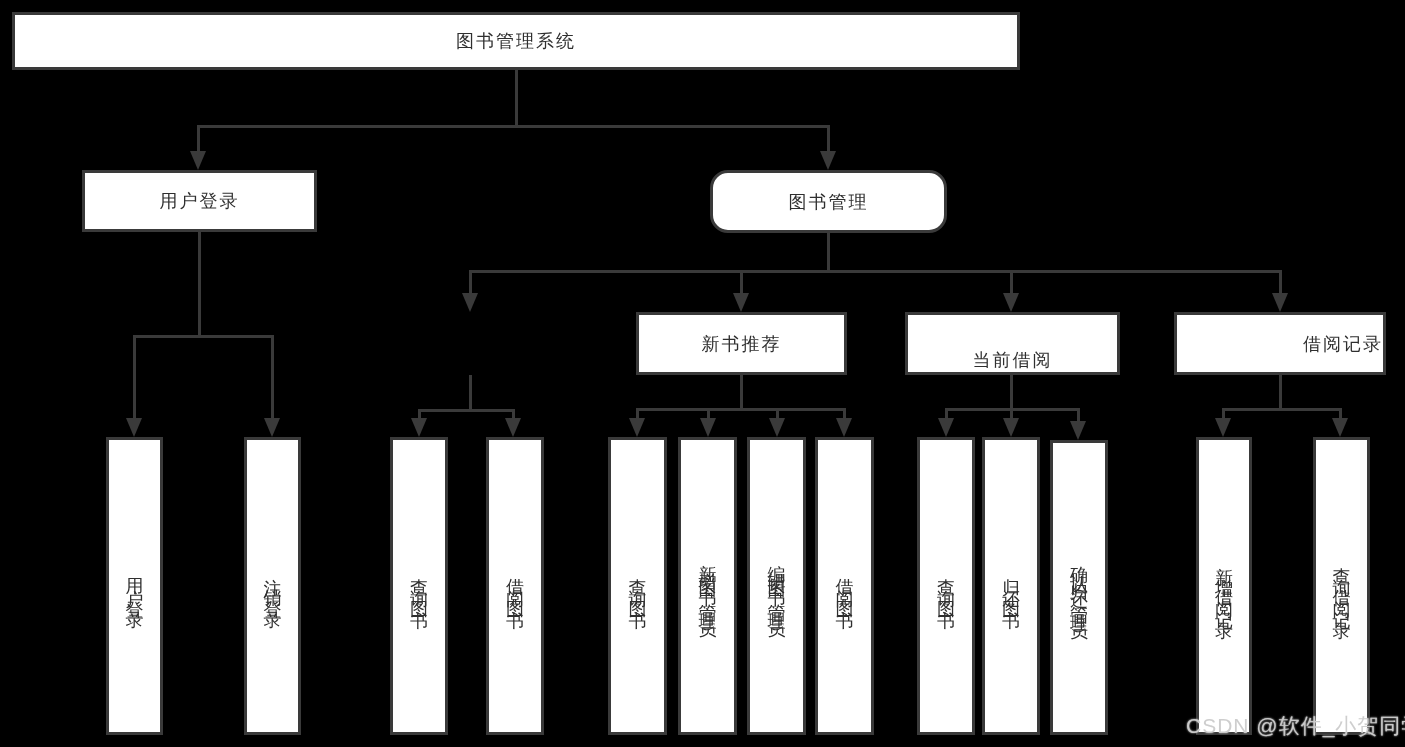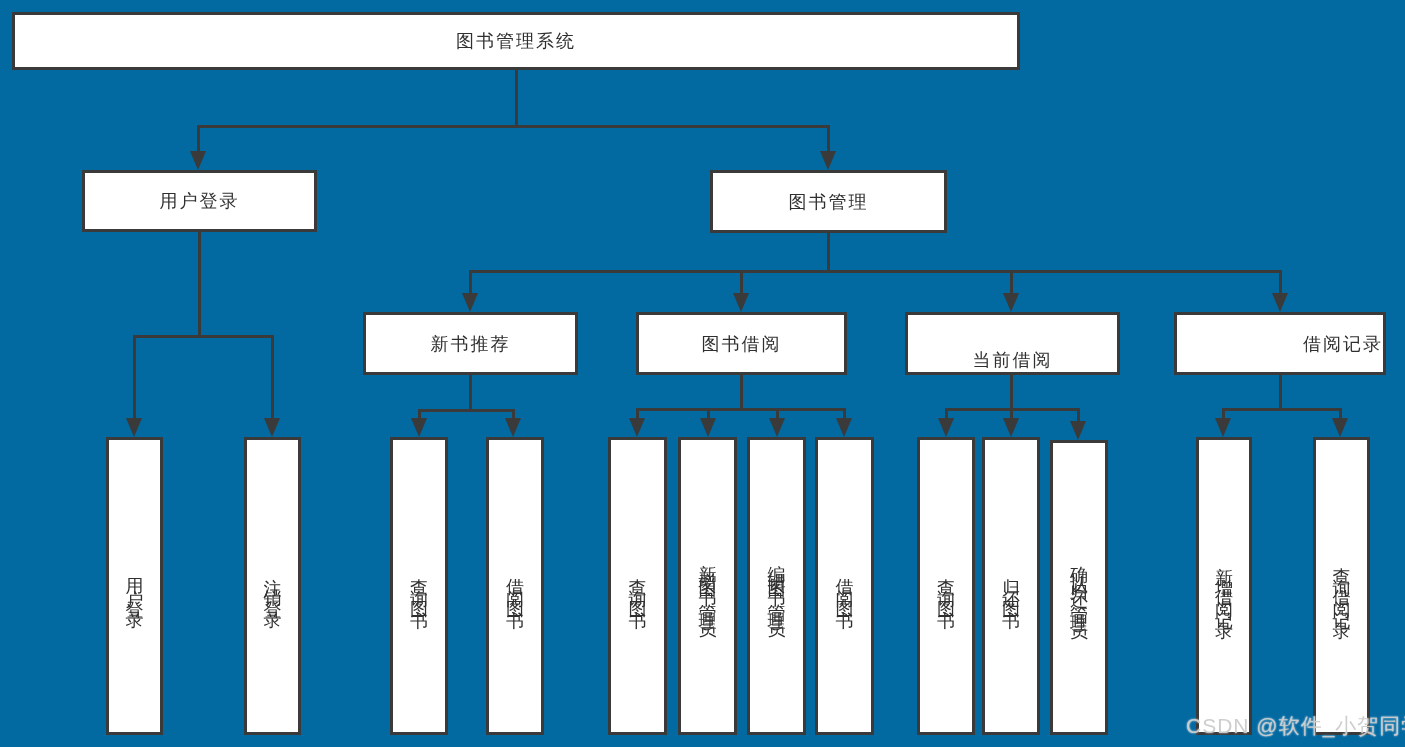--- a/index.html
+++ b/index.html
@@ -1,19 +1,19 @@
 <!DOCTYPE html>
 <html><head>
 <meta charset="utf-8">
 <style>
   html,body { margin:0; padding:0; background:#ffffff; }
   #canvas {
     position:relative;
     width:1405px; height:747px;
-    background:#0369a1;
+    background:#000000;
     font-family:"Liberation Sans", sans-serif;
     overflow:hidden;
   }
   .box {
     position:absolute;
     border:3px solid #3a3a3a;
     background:#ffffff;
     box-sizing:border-box;
     display:flex; align-items:center; justify-content:center;
     font-size:18px; color:#2f2f2f; letter-spacing:2px;
@@ -62,21 +62,21 @@
   <div class="line" style="left:515px; top:70px; width:3px; height:55px;"></div>
   <div class="line" style="left:197px; top:125px; width:633px; height:3px;"></div>
   <div class="line" style="left:197px; top:125px; width:3px; height:28px;"></div>
   <div class="line" style="left:827px; top:125px; width:3px; height:28px;"></div>
   <div class="arrow" style="left:190px; top:151px;"></div>
   <div class="arrow" style="left:820px; top:151px;"></div>
 
   <div class="box" style="left:82px; top:170px; width:235px; height:62px;">
     <span>用户登录</span>
   </div>
-  <div class="box" style="left:710px; top:170px; width:237px; height:63px;">
+  <div class="box" style="left:710px; top:170px; width:237px; height:63px;border-radius:18px;">
     <span>图书管理</span>
   </div>
 
   <div class="line" style="left:198px; top:232px; width:3px; height:103px;"></div>
   <div class="line" style="left:133px; top:335px; width:141px; height:3px;"></div>
   <div class="line" style="left:133px; top:335px; width:3px; height:85px;"></div>
   <div class="line" style="left:271px; top:335px; width:3px; height:85px;"></div>
   <div class="arrow" style="left:126px; top:418px;"></div>
   <div class="arrow" style="left:264px; top:418px;"></div>
 
@@ -84,25 +84,22 @@
   <div class="line" style="left:469px; top:270px; width:813px; height:3px;"></div>
   <div class="line" style="left:469px; top:270px; width:3px; height:25px;"></div>
   <div class="line" style="left:740px; top:270px; width:3px; height:25px;"></div>
   <div class="line" style="left:1010px; top:270px; width:3px; height:25px;"></div>
   <div class="line" style="left:1279px; top:270px; width:3px; height:25px;"></div>
   <div class="arrow" style="left:462px; top:293px;"></div>
   <div class="arrow" style="left:733px; top:293px;"></div>
   <div class="arrow" style="left:1003px; top:293px;"></div>
   <div class="arrow" style="left:1272px; top:293px;"></div>
 
-  <div class="box" style="left:363px; top:312px; width:215px; height:63px;">
+  <div class="box" style="left:636px; top:312px; width:211px; height:63px;">
     <span>新书推荐</span>
-  </div>
-  <div class="box" style="left:636px; top:312px; width:211px; height:63px;">
-    <span>图书借阅</span>
   </div>
   <div class="box" style="left:905px; top:312px; width:215px; height:63px;align-items:flex-end;">
     <span>当前借阅</span>
   </div>
   <div class="box" style="left:1174px; top:312px; width:212px; height:63px;justify-content:flex-end;">
     <span>借阅记录</span>
   </div>
 
   <div class="line" style="left:469px; top:375px; width:3px; height:34px;"></div>
   <div class="line" style="left:418px; top:409px; width:97px; height:3px;"></div>

